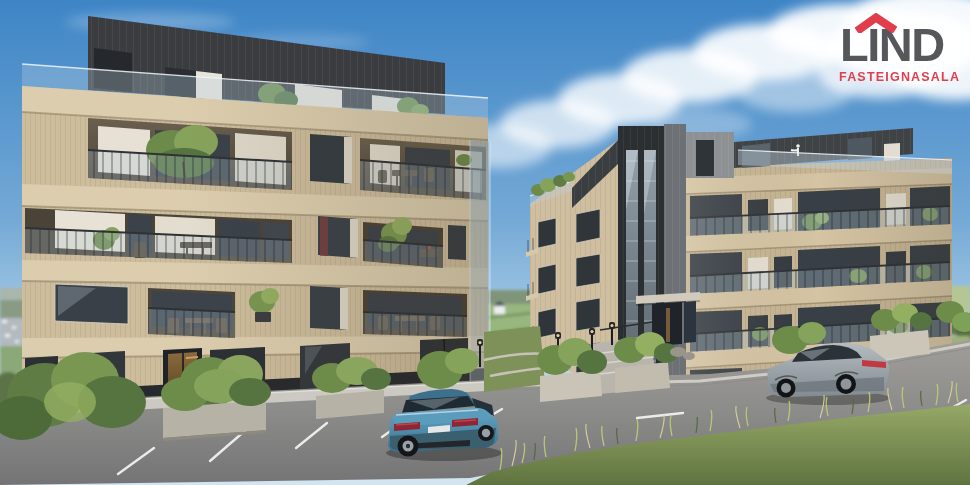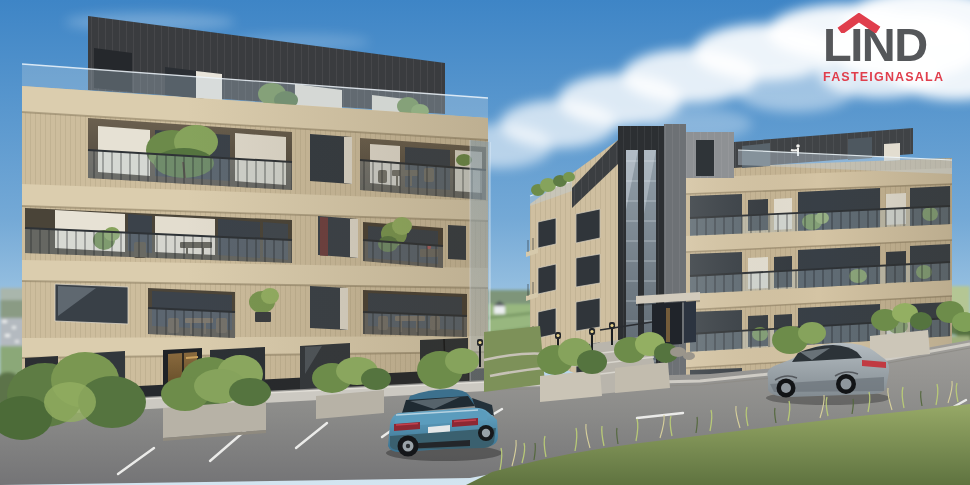--- a/index.html
+++ b/index.html
@@ -1,21 +1,21 @@
 <!DOCTYPE html>
 <html><head>
 <meta charset="utf-8">
 <style>
   html,body{margin:0;padding:0;background:#222;}
   .canvas{position:relative;width:970px;height:485px;overflow:hidden;background:#9cc3e4;font-family:"Liberation Sans",sans-serif;}
   .scene-svg{position:absolute;left:0;top:0;width:970px;height:485px;display:block;}
   .logo{position:absolute;left:820px;top:26px;width:130px;}
-  .brand{position:relative;display:block;font-weight:bold;font-size:47px;line-height:38px;letter-spacing:-1.5px;color:#55575A;margin-left:3px;}
+  .brand{position:relative;display:block;font-weight:bold;font-size:47px;line-height:38px;letter-spacing:-1.5px;color:#55575A;margin-left:20px;}
   .roof-ic{position:absolute;left:14px;top:-13px;width:44px;height:20px;}
-  .tagline{display:block;margin-top:6px;margin-left:3px;font-weight:bold;font-size:12.5px;letter-spacing:1.2px;color:#E03E4C;white-space:nowrap;}
+  .tagline{display:block;margin-top:6px;margin-left:19px;font-weight:bold;font-size:12.5px;letter-spacing:1.2px;color:#E03E4C;white-space:nowrap;}
 </style>
 </head>
 <body>
 
 <div class="canvas">
 <svg class="scene-svg" viewBox="0 0 970 485">
 <defs>
   <linearGradient id="skyG" x1="0" y1="0" x2="0" y2="1">
     <stop offset="0" stop-color="#3E85C6"></stop>
           <stop offset="0.45" stop-color="#74A9D6"></stop>

